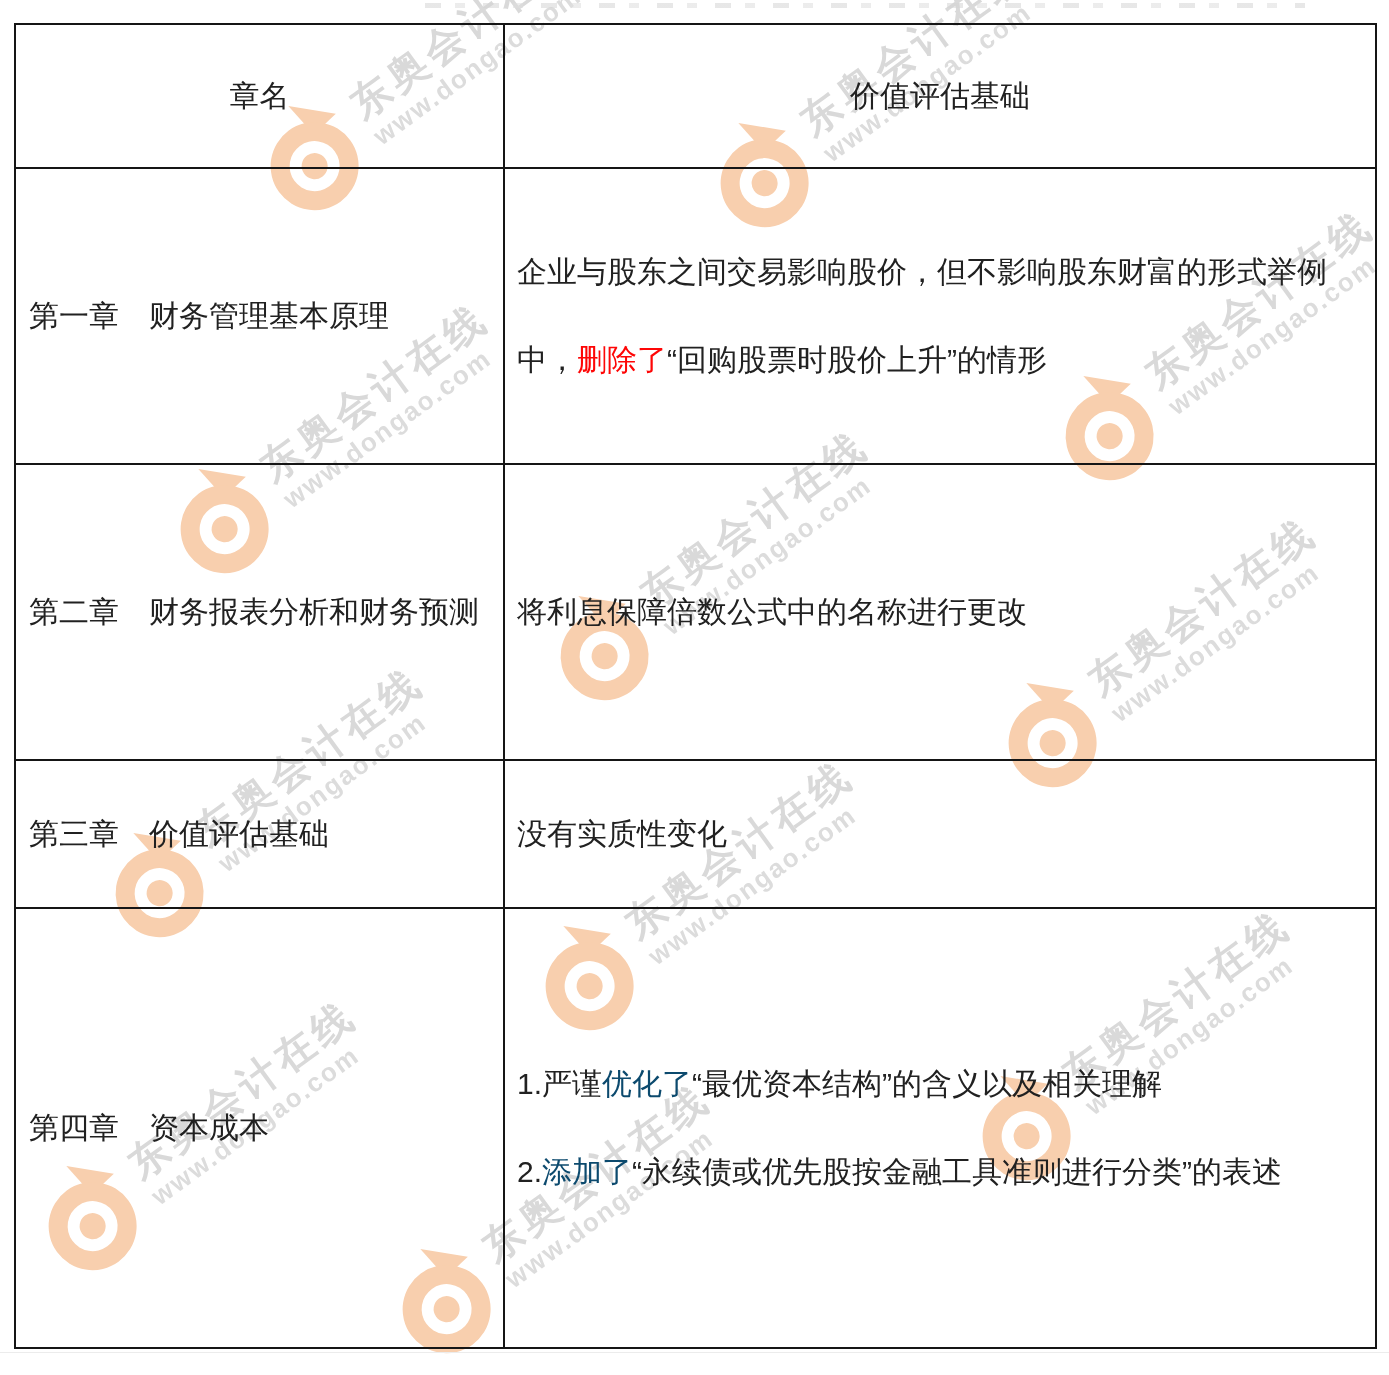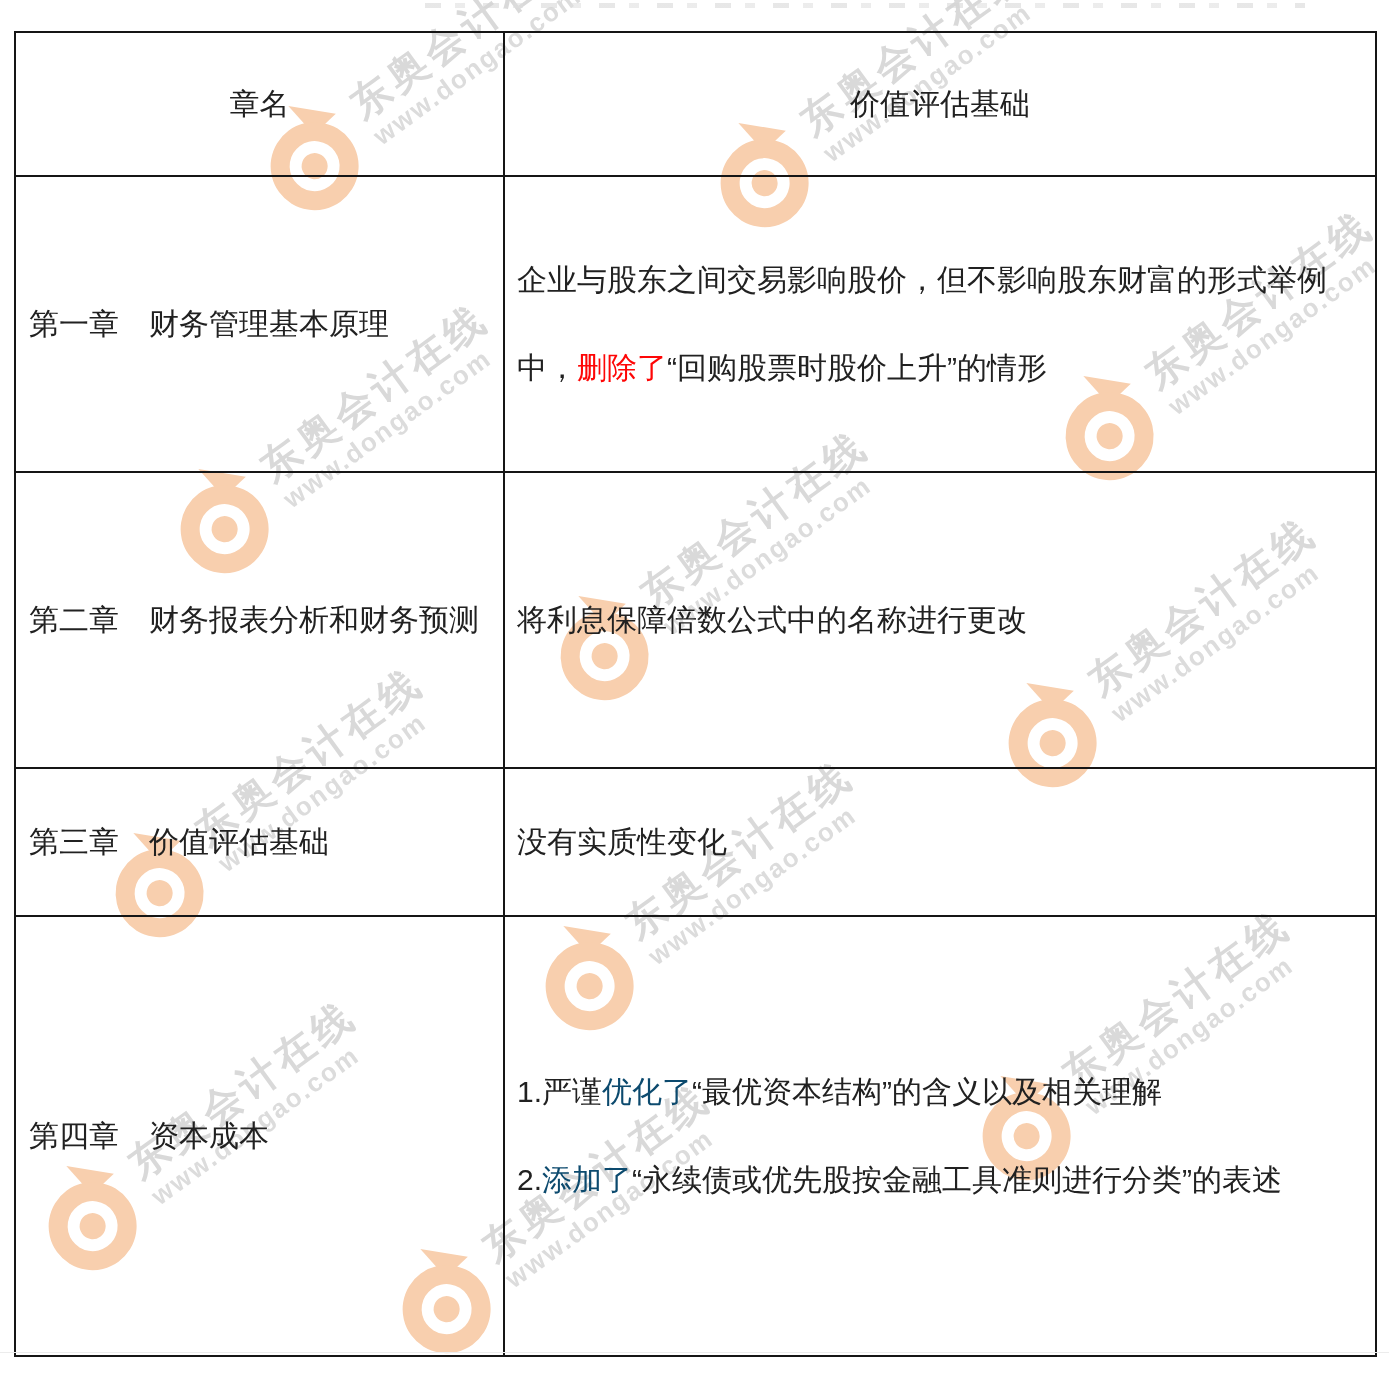--- a/index.html
+++ b/index.html
@@ -72,21 +72,21 @@
     width: 1389px;
     height: 1px;
     background: #ececec;
     z-index: 2;
   }
 
   
   table.changes {
     position: absolute;
     left: 14px;
-    top: 31px;
+    top: 23px;
     width: 1361px;
     border-collapse: collapse;
     table-layout: fixed;
     z-index: 1;
     background: transparent;
   }
   table.changes td {
     border: 2px solid #151515;
     vertical-align: middle;
     color: #212121;

